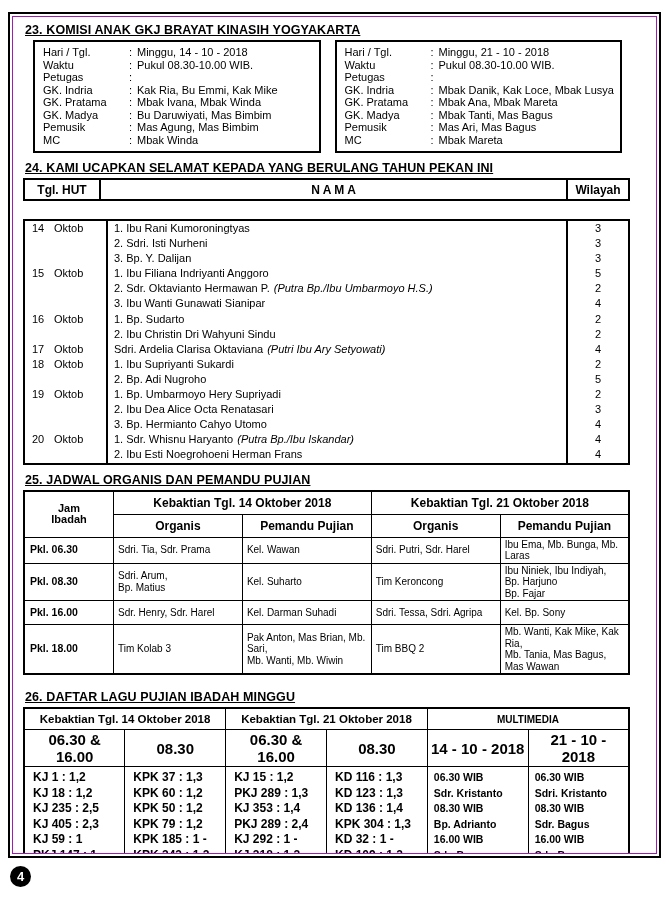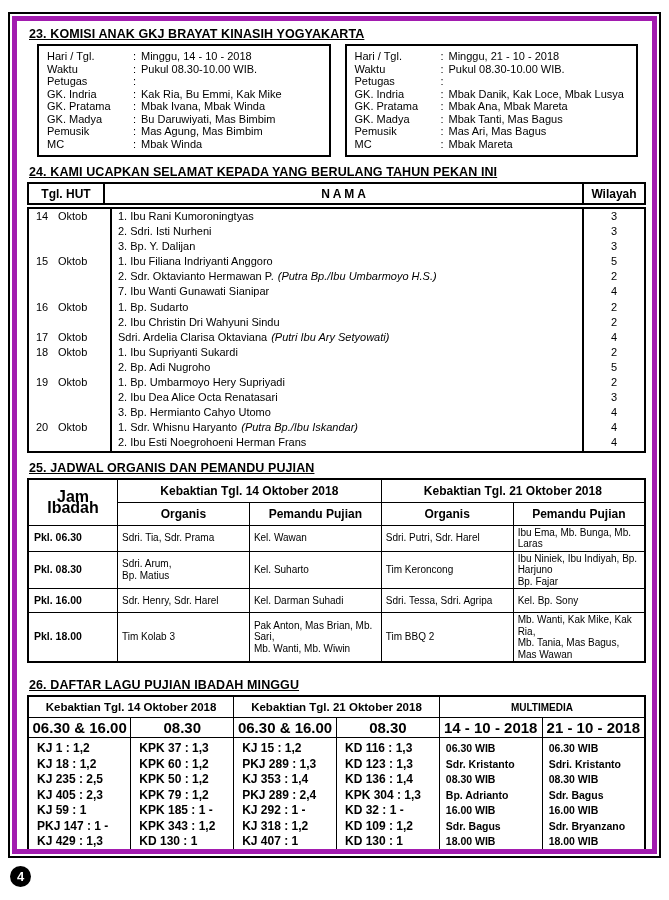--- a/index.html
+++ b/index.html
@@ -1,45 +1,45 @@
 <!DOCTYPE html>
 <html><head>
 <meta charset="utf-8">
 <style>
   html,body{margin:0;padding:0;background:#fff;color:#000;}
   body{width:669px;height:900px;position:relative;font-family:"Liberation Sans",sans-serif;-webkit-font-smoothing:antialiased;}
   .frame-outer{position:absolute;left:8px;top:12px;width:653px;height:846px;border:2px solid #000;box-sizing:border-box;padding:2px;}
-  .frame-inner{border:5px solid #a21caf;height:100%;box-sizing:border-box;padding:6px 6px 4px 10px;overflow:hidden;}
+  .frame-inner{border:1px solid #a21caf;height:100%;box-sizing:border-box;padding:6px 26px 4px 10px;overflow:hidden;}
   .sec-title{font-size:12.5px;font-weight:bold;text-decoration:underline;letter-spacing:0.1px;margin:0 0 3px 2px;}
   .mt{margin-top:8px;}
   
   .boxes{display:flex;gap:14px;margin:2px 8px 2px 10px;}
   .sbox{flex:1;border:2px solid #000;padding:4px 6px 5px 8px;font-size:11px;line-height:12.5px;}
   .srow{display:grid;grid-template-columns:86px 8px 1fr;}
   .srow .lb{white-space:nowrap;}
   
   table{border-collapse:collapse;width:100%;table-layout:fixed;}
   .t24h{margin:2px 0 0 0;}
   .t24h td{border:2px solid #000;font-weight:bold;text-align:center;font-size:12px;height:19px;padding:0;margin-left:24px;}
-  .t24b{margin-top:2px;}
+  .t24b{margin-top:18px;}
   .t24b td{padding:0;font-size:11px;line-height:15.1px;vertical-align:top;}
   .t24b{border:2px solid #000;}
   .c-date{width:74px;}
   .c-wil{width:60px;}
   .t24b td.dt{padding-left:7px;}
   .t24b td.dt .day{display:inline-block;width:22px;}
   .t24b td.nm{border-left:2px solid #000;border-right:2px solid #000;padding-left:6px;}
   .t24b td.wl{text-align:center;}
   .note{font-style:italic;margin-left:4px;}
   
   .t25{border:2px solid #000;}
   .t25 td,.t25 th{border:1px solid #000;padding:1px 4px;}
   .t25 th{font-weight:bold;text-align:center;}
   .th-big{font-size:12px;height:20px;}
-  .th-jam{font-size:16px;line-height:11.5px;}
+  .th-jam{font-size:11px;line-height:11.5px;}
   .t25 td{font-size:10px;line-height:11.5px;vertical-align:middle;}
   .t25 td.time{font-weight:bold;font-size:10.5px;text-align:left;padding-left:5px;}
   .pre{white-space:pre-line;}
   .r1{height:26px;}.r2{height:36px;}.r3{height:24px;}.r4{height:38px;}
   .w-jam{width:80px;}.w-o14{width:122px;}.w-p14{width:158px;}.w-o21{width:120px;}
   
   .t26{border:2px solid #000;}
   .t26 td,.t26 th{border:1px solid #000;padding:1px 3px;}
   .t26 th{font-weight:bold;text-align:center;}
   .th26a{font-size:11.5px;height:18px;}
@@ -175,21 +175,21 @@
     <tr>
       <td class="dt c-date" rowspan="3"><span class="day">15</span><span>Oktob</span></td>
       <td class="nm"><span>1. Ibu Filiana Indriyanti Anggoro</span><span class="note"></span></td>
       <td class="wl c-wil">5</td>
     </tr>
     <tr>
       <td class="nm"><span>2. Sdr. Oktavianto Hermawan P.</span><span class="note">(Putra Bp./Ibu Umbarmoyo H.S.)</span></td>
       <td class="wl c-wil">2</td>
     </tr>
     <tr>
-      <td class="nm"><span>7. Ibu Wanti Gunawati Sianipar</span><span class="note"></span></td>
+      <td class="nm"><span>3. Ibu Wanti Gunawati Sianipar</span><span class="note"></span></td>
       <td class="wl c-wil">4</td>
     </tr>
     <tr>
       <td class="dt c-date" rowspan="2"><span class="day">16</span><span>Oktob</span></td>
       <td class="nm"><span>1. Bp. Sudarto</span><span class="note"></span></td>
       <td class="wl c-wil">2</td>
     </tr>
     <tr>
       <td class="nm"><span>2. Ibu Christin Dri Wahyuni Sindu</span><span class="note"></span></td>
       <td class="wl c-wil">2</td>

